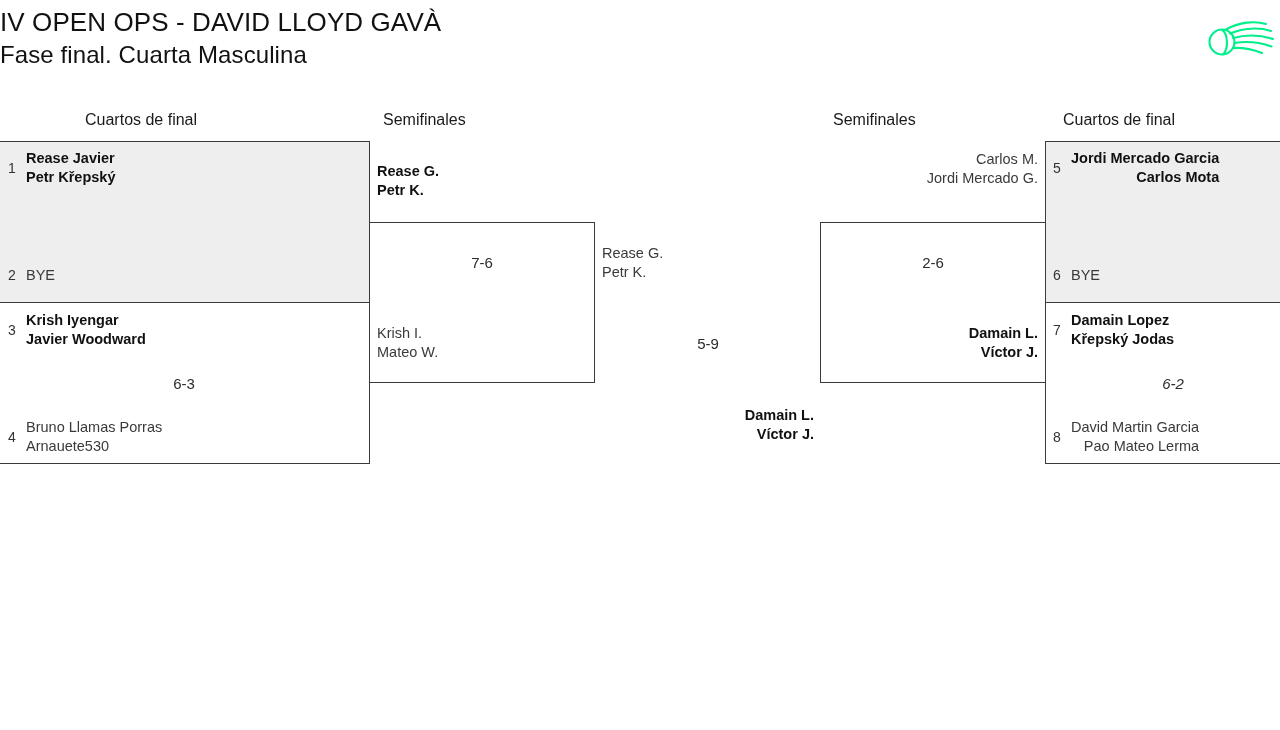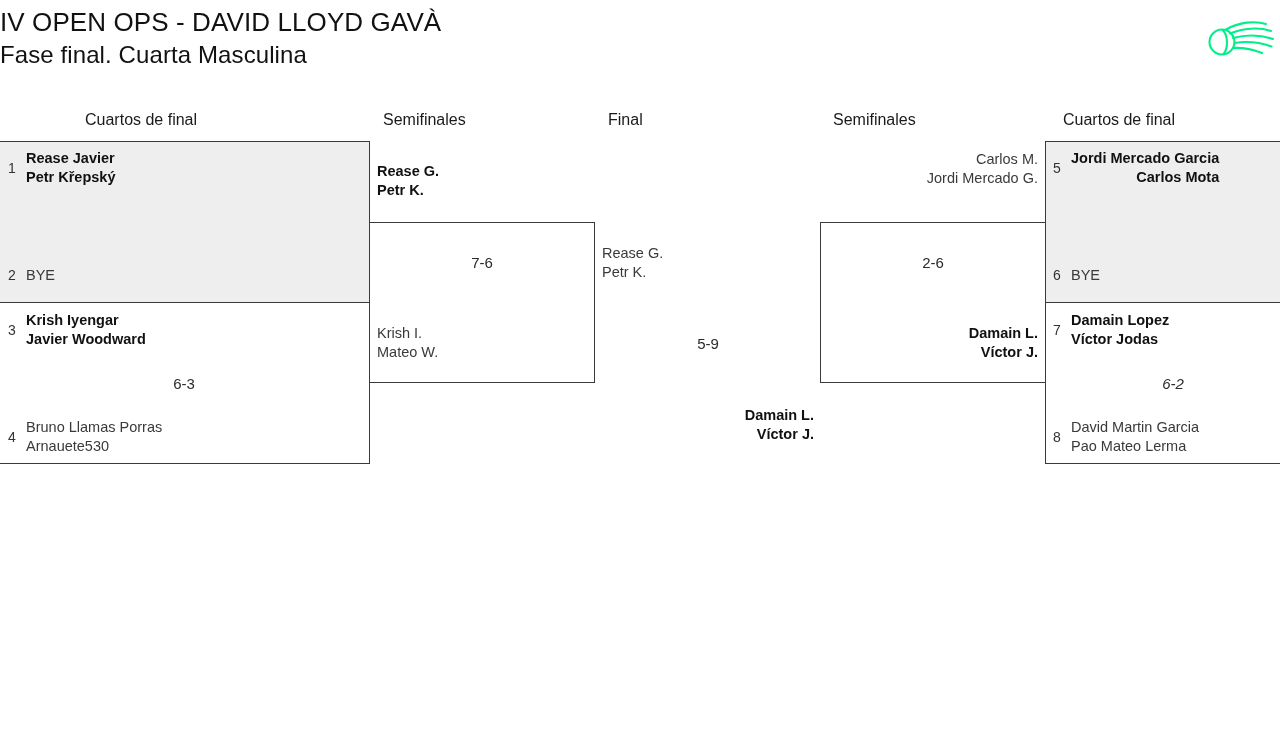--- a/index.html
+++ b/index.html
@@ -72,21 +72,20 @@
         <path d="M27 17.5 C 40 12, 56 11, 68 15"></path>
         <path d="M30 22 C 43 18.5, 58 19, 70 23"></path>
         <path d="M31.5 27 C 44 25, 57 26.5, 68.5 30.5"></path>
         <path d="M30 32 C 40 31.5, 50 33.5, 59 37"></path>
       </g>
     </svg>
   </div>
 
   <div class="round-head" style="left:85px;width:200px;">Cuartos de final</div>
   <div class="round-head" style="left:383px;width:200px;">Semifinales</div>
-  <div class="round-head" style="left:608px;width:200px;">Final</div>
   <div class="round-head" style="left:833px;width:200px;">Semifinales</div>
   <div class="round-head" style="left:1063px;width:200px;overflow:hidden;">Cuartos de final</div>
 
   <div class="box gray noleft" style="left:-1px;top:141px;width:371px;height:162px;"></div>
 
   <div class="seed" style="left:3px;top:159px;">1</div>
   <div class="team" style="left:26px;top:149px;">
     <span class="ln nm win">Rease Javier</span>
     <span class="ln nm win">Petr Křepský</span>
   </div>
@@ -163,24 +162,24 @@
   <div class="seed" style="left:1048px;top:266px;">6</div>
   <div class="team" style="left:1071px;top:266px;">
     <span class="ln nm lose">BYE</span>
   </div>
 
   <div class="box white noright" style="left:1045px;top:302px;width:236px;height:162px;"></div>
 
   <div class="seed" style="left:1048px;top:321px;">7</div>
   <div class="team" style="left:1071px;top:311px;">
     <span class="ln nm win">Damain Lopez</span>
-    <span class="ln nm win">Víctor Jodas</span>
+    <span class="ln nm win">Křepský Jodas</span>
   </div>
 
   <div class="score" style="left:1118px;top:374px;width:110px;font-style:italic;">6-2</div>
 
   <div class="seed" style="left:1048px;top:428px;">8</div>
-  <div class="team" style="left:1071px;top:418px;">
+  <div class="team" style="left:1071px;top:418px;text-align:right;">
     <span class="ln nm lose">David Martin Garcia</span>
     <span class="ln nm lose">Pao Mateo Lerma</span>
   </div>
 
 </div>
 
 </body></html>

